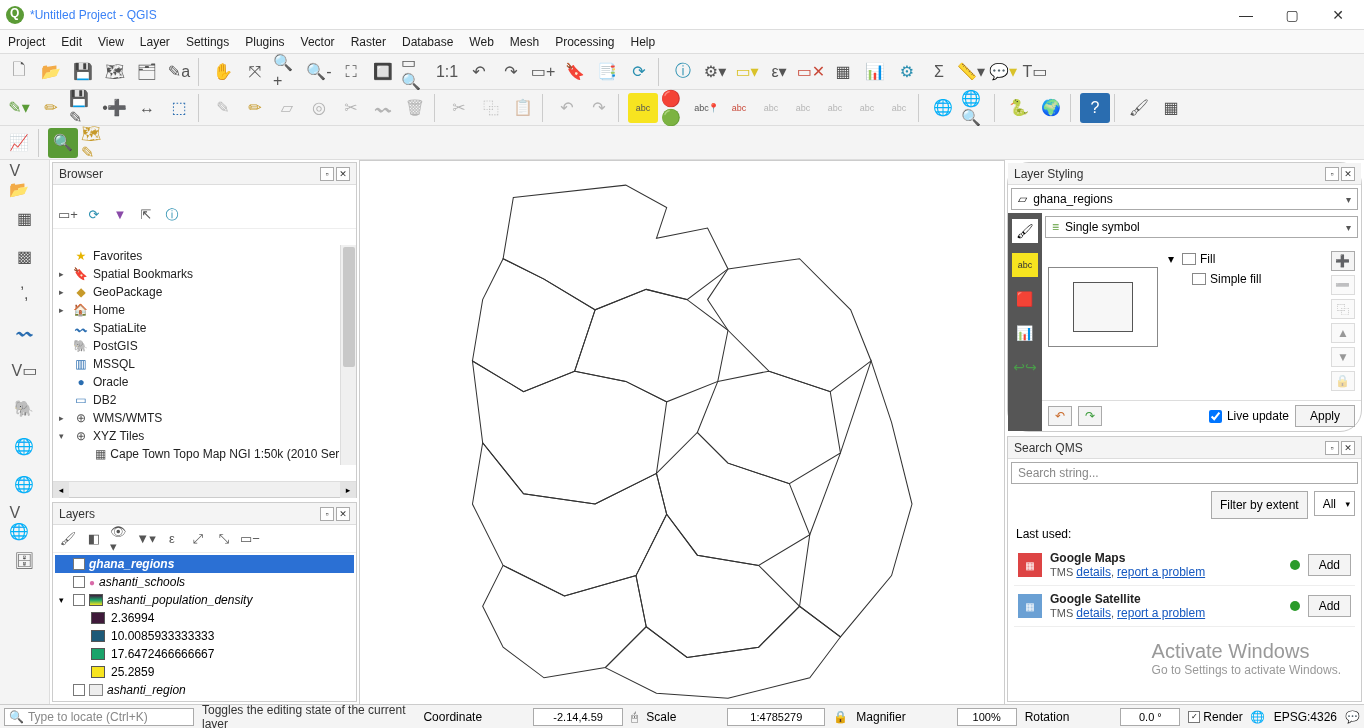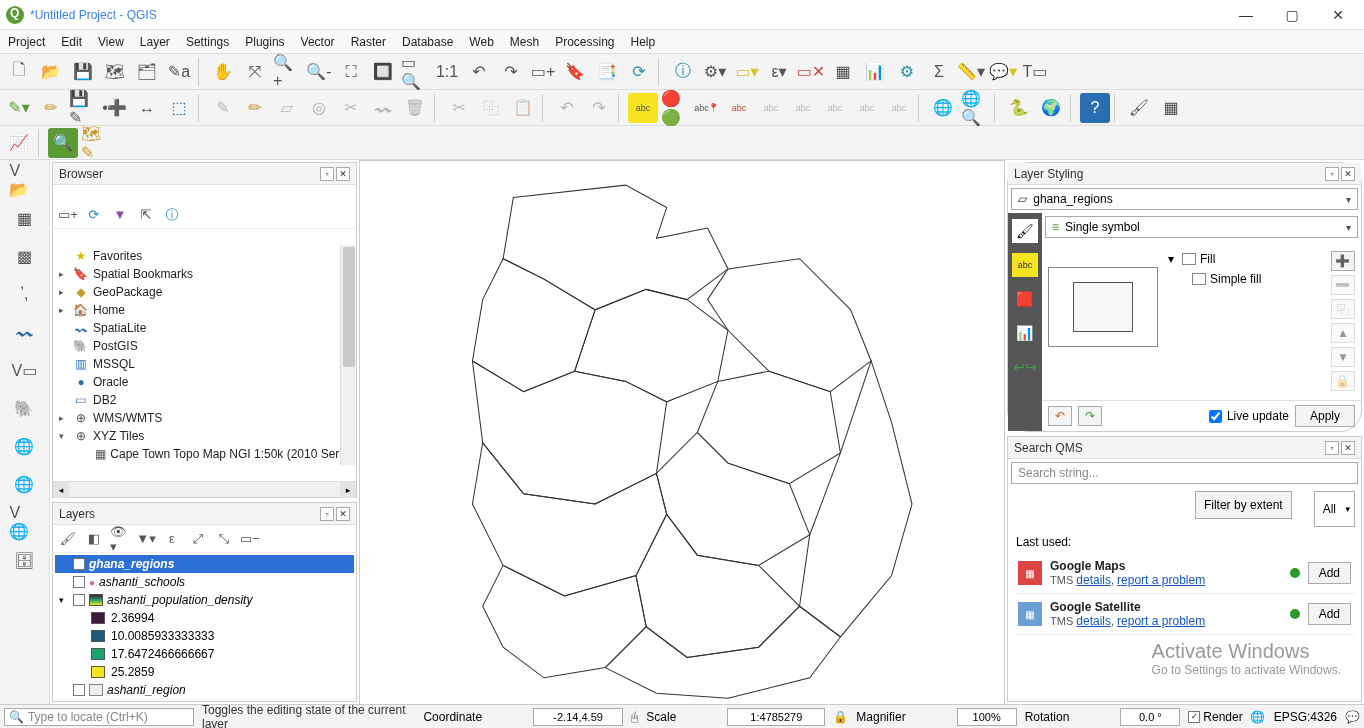--- a/index.html
+++ b/index.html
@@ -56,21 +56,21 @@
 .fill-tree { flex:1; border:0px solid #ccc; padding:2px;}
 .fill-tree .row{ display:flex; align-items:center; gap:4px; height:20px;}
 .addremove { display:flex; flex-direction:column; gap:4px; padding-top:4px;}
 .sqbtn { width:24px; height:20px; border:1px solid #aaa; background:#f4f4f4; display:flex; align-items:center; justify-content:center; font-size:12px; cursor:pointer;}
 .apply-row { display:flex; align-items:center; gap:6px; padding:4px 6px; border-top:1px solid #ddd;}
 .apply-row .btn { height:22px; border:1px solid #aaa; background:#f4f4f4; padding:0 14px; display:flex; align-items:center; cursor:pointer;}
 .apply-row input[type=checkbox]{ margin-right:2px;}
 .qms-search { height:22px; border:1px solid #aaa; margin:3px; padding:0 6px; color:#888; display:flex; align-items:center;}
 .qms-filter { display:flex; gap:6px; padding:4px 6px; justify-content:flex-end;}
 .qms-filter .btn { height:28px; border:1px solid #aaa; background:#f4f4f4; padding:0 8px; display:flex; align-items:center;}
-.qms-filter .combo2 { height:36px; border:1px solid #aaa; background:#fff; padding:0 18px 0 8px; display:flex; align-items:center; position:relative;margin-left:16px;}
+.qms-filter .combo2 { height:25px; border:1px solid #aaa; background:#fff; padding:0 18px 0 8px; display:flex; align-items:center; position:relative;}
 .qms-filter .combo2::after{content:"▾"; position:absolute; right:4px; font-size:9px;}
 .qms-list { padding:4px 6px;}
 .qms-item { display:flex; align-items:center; gap:8px; padding:6px 4px; border-bottom:1px solid #eee;}
 .qms-item .qicon{ width:24px; height:24px; background:#d44; display:flex; align-items:center; justify-content:center; color:#fff; font-size:10px;}
 .qms-item .meta{ flex:1;}
 .qms-item .meta .name{ font-weight:bold; color:#222;}
 .qms-item .meta .sub{ color:#555; font-size:11px;}
 .qms-item .meta .sub a{ color:#1558c0; text-decoration:underline; cursor:pointer;}
 .qms-item .dot{ width:10px; height:10px; background:#2a9b2a; border-radius:50%;}
 .qms-item .addbtn{ height:22px; border:1px solid #aaa; background:#f4f4f4; padding:0 10px; cursor:pointer; display:flex; align-items:center;}

